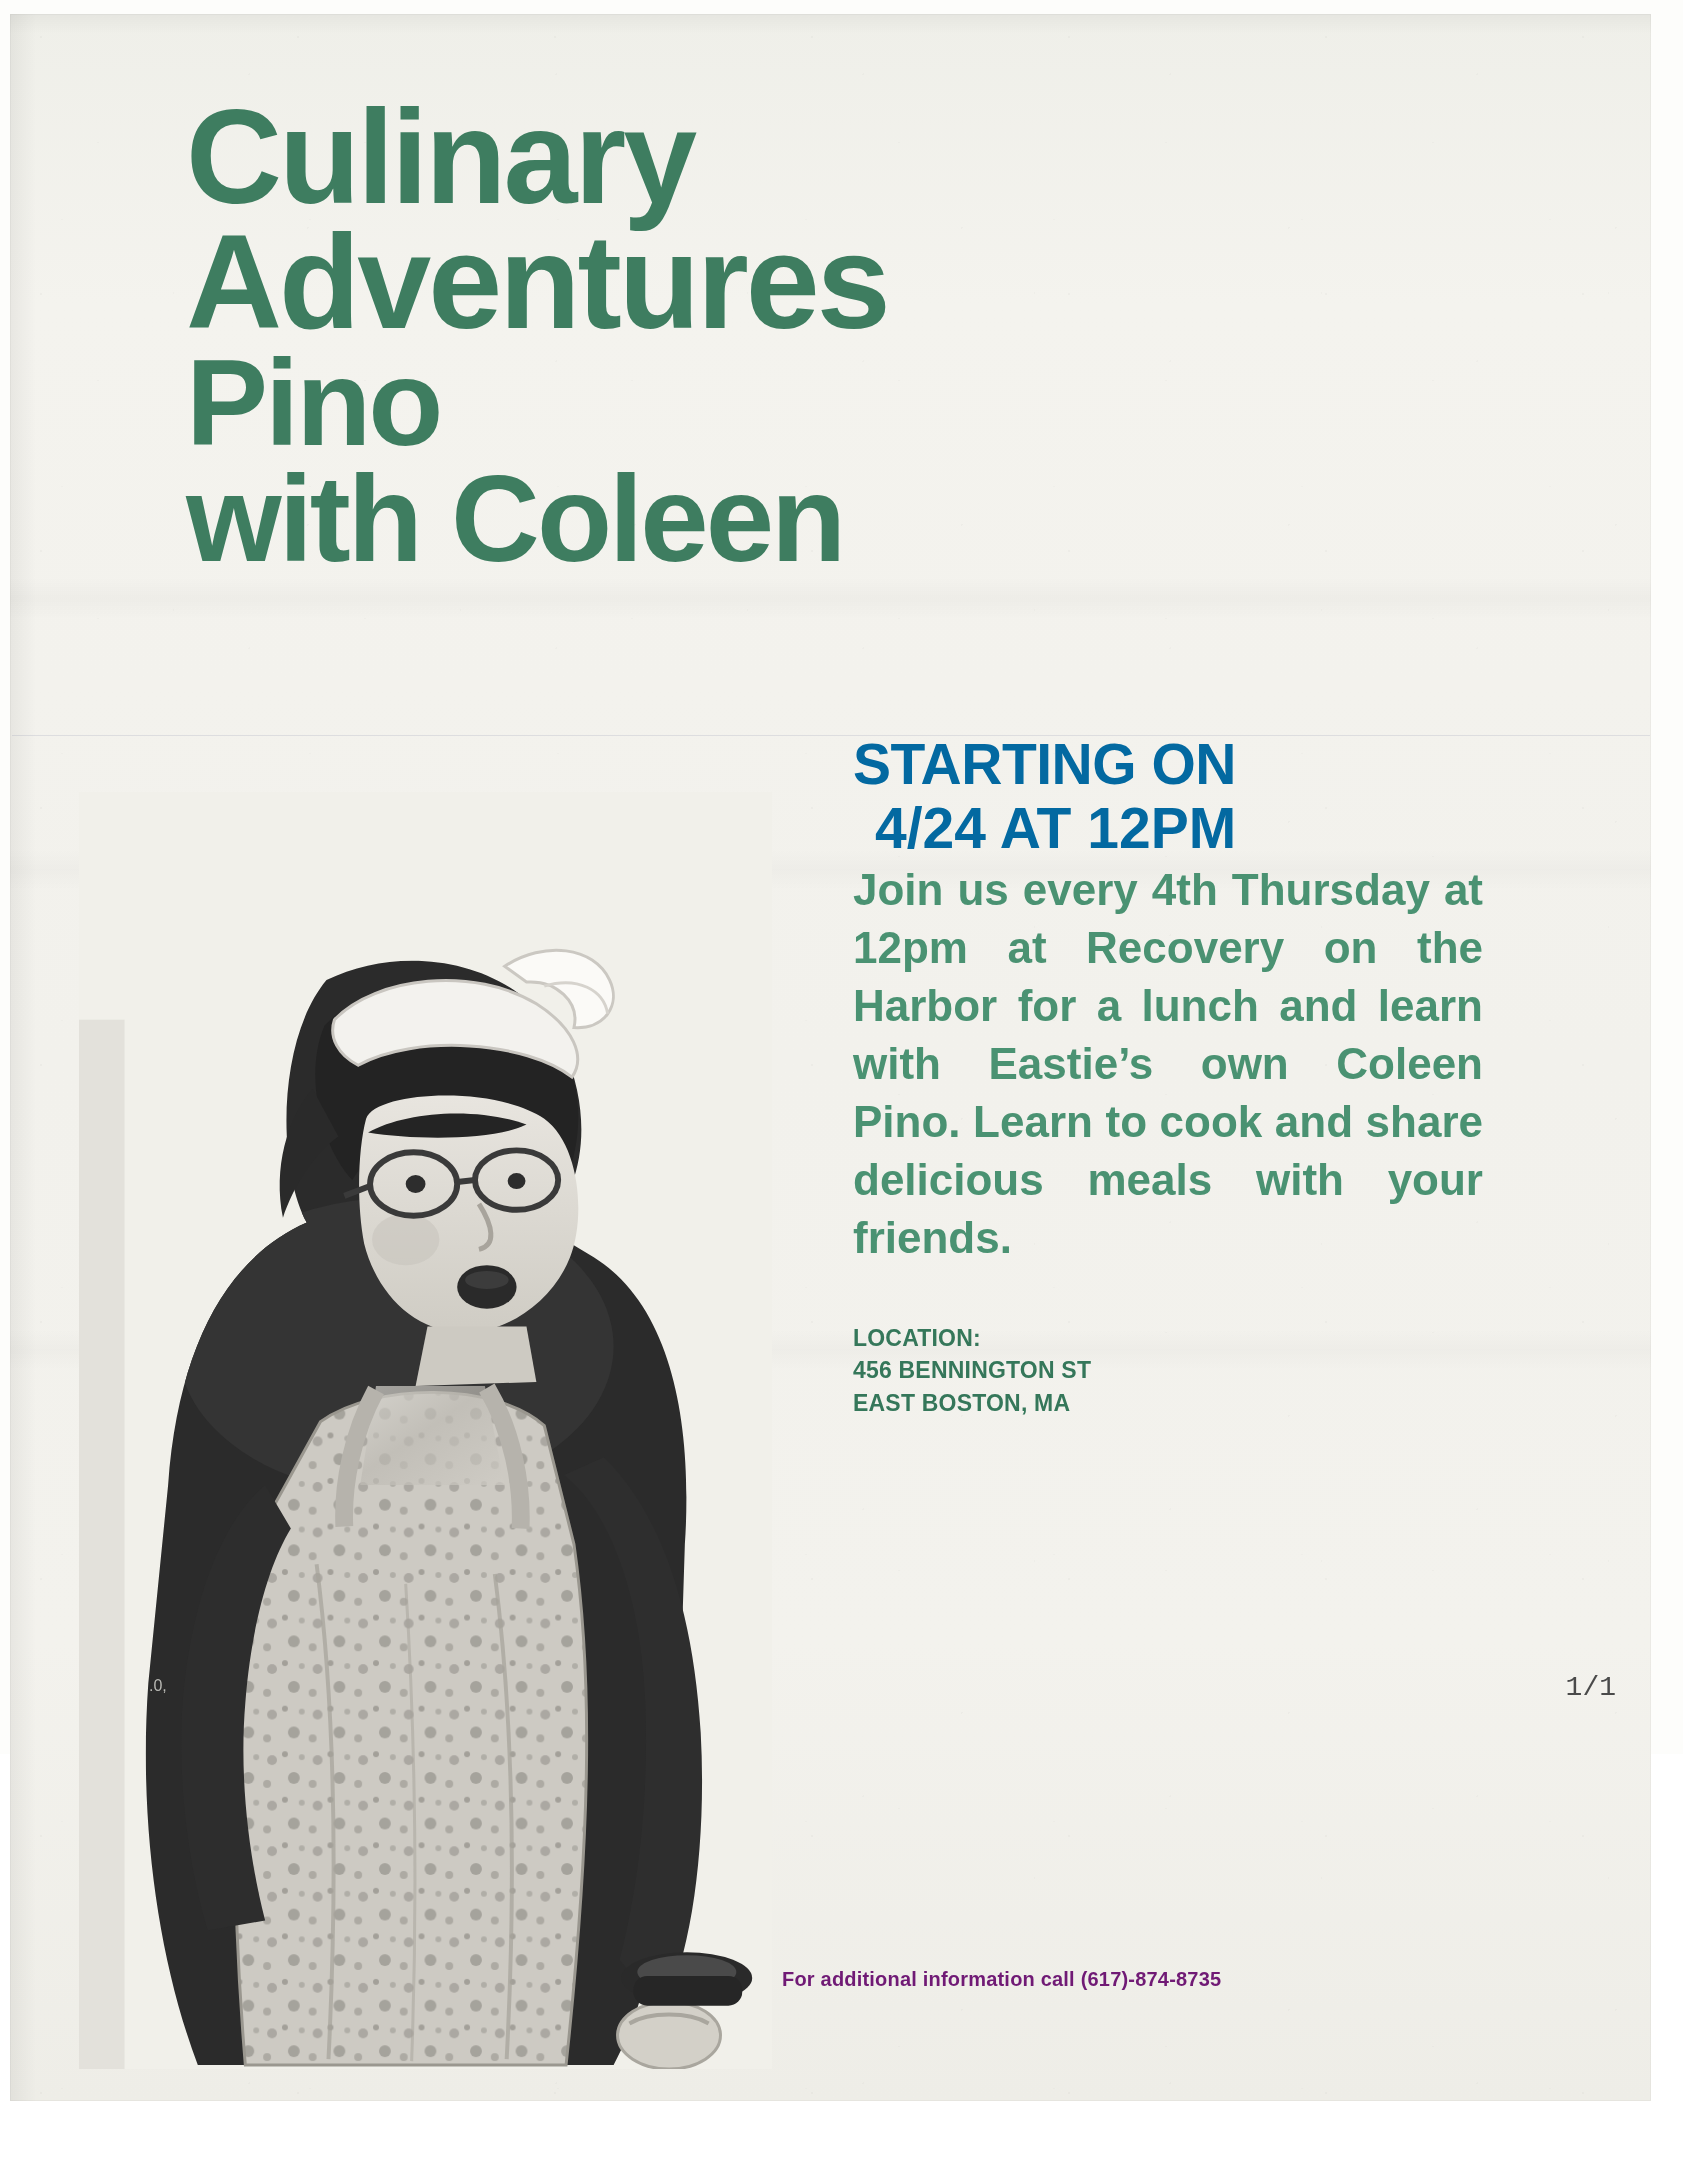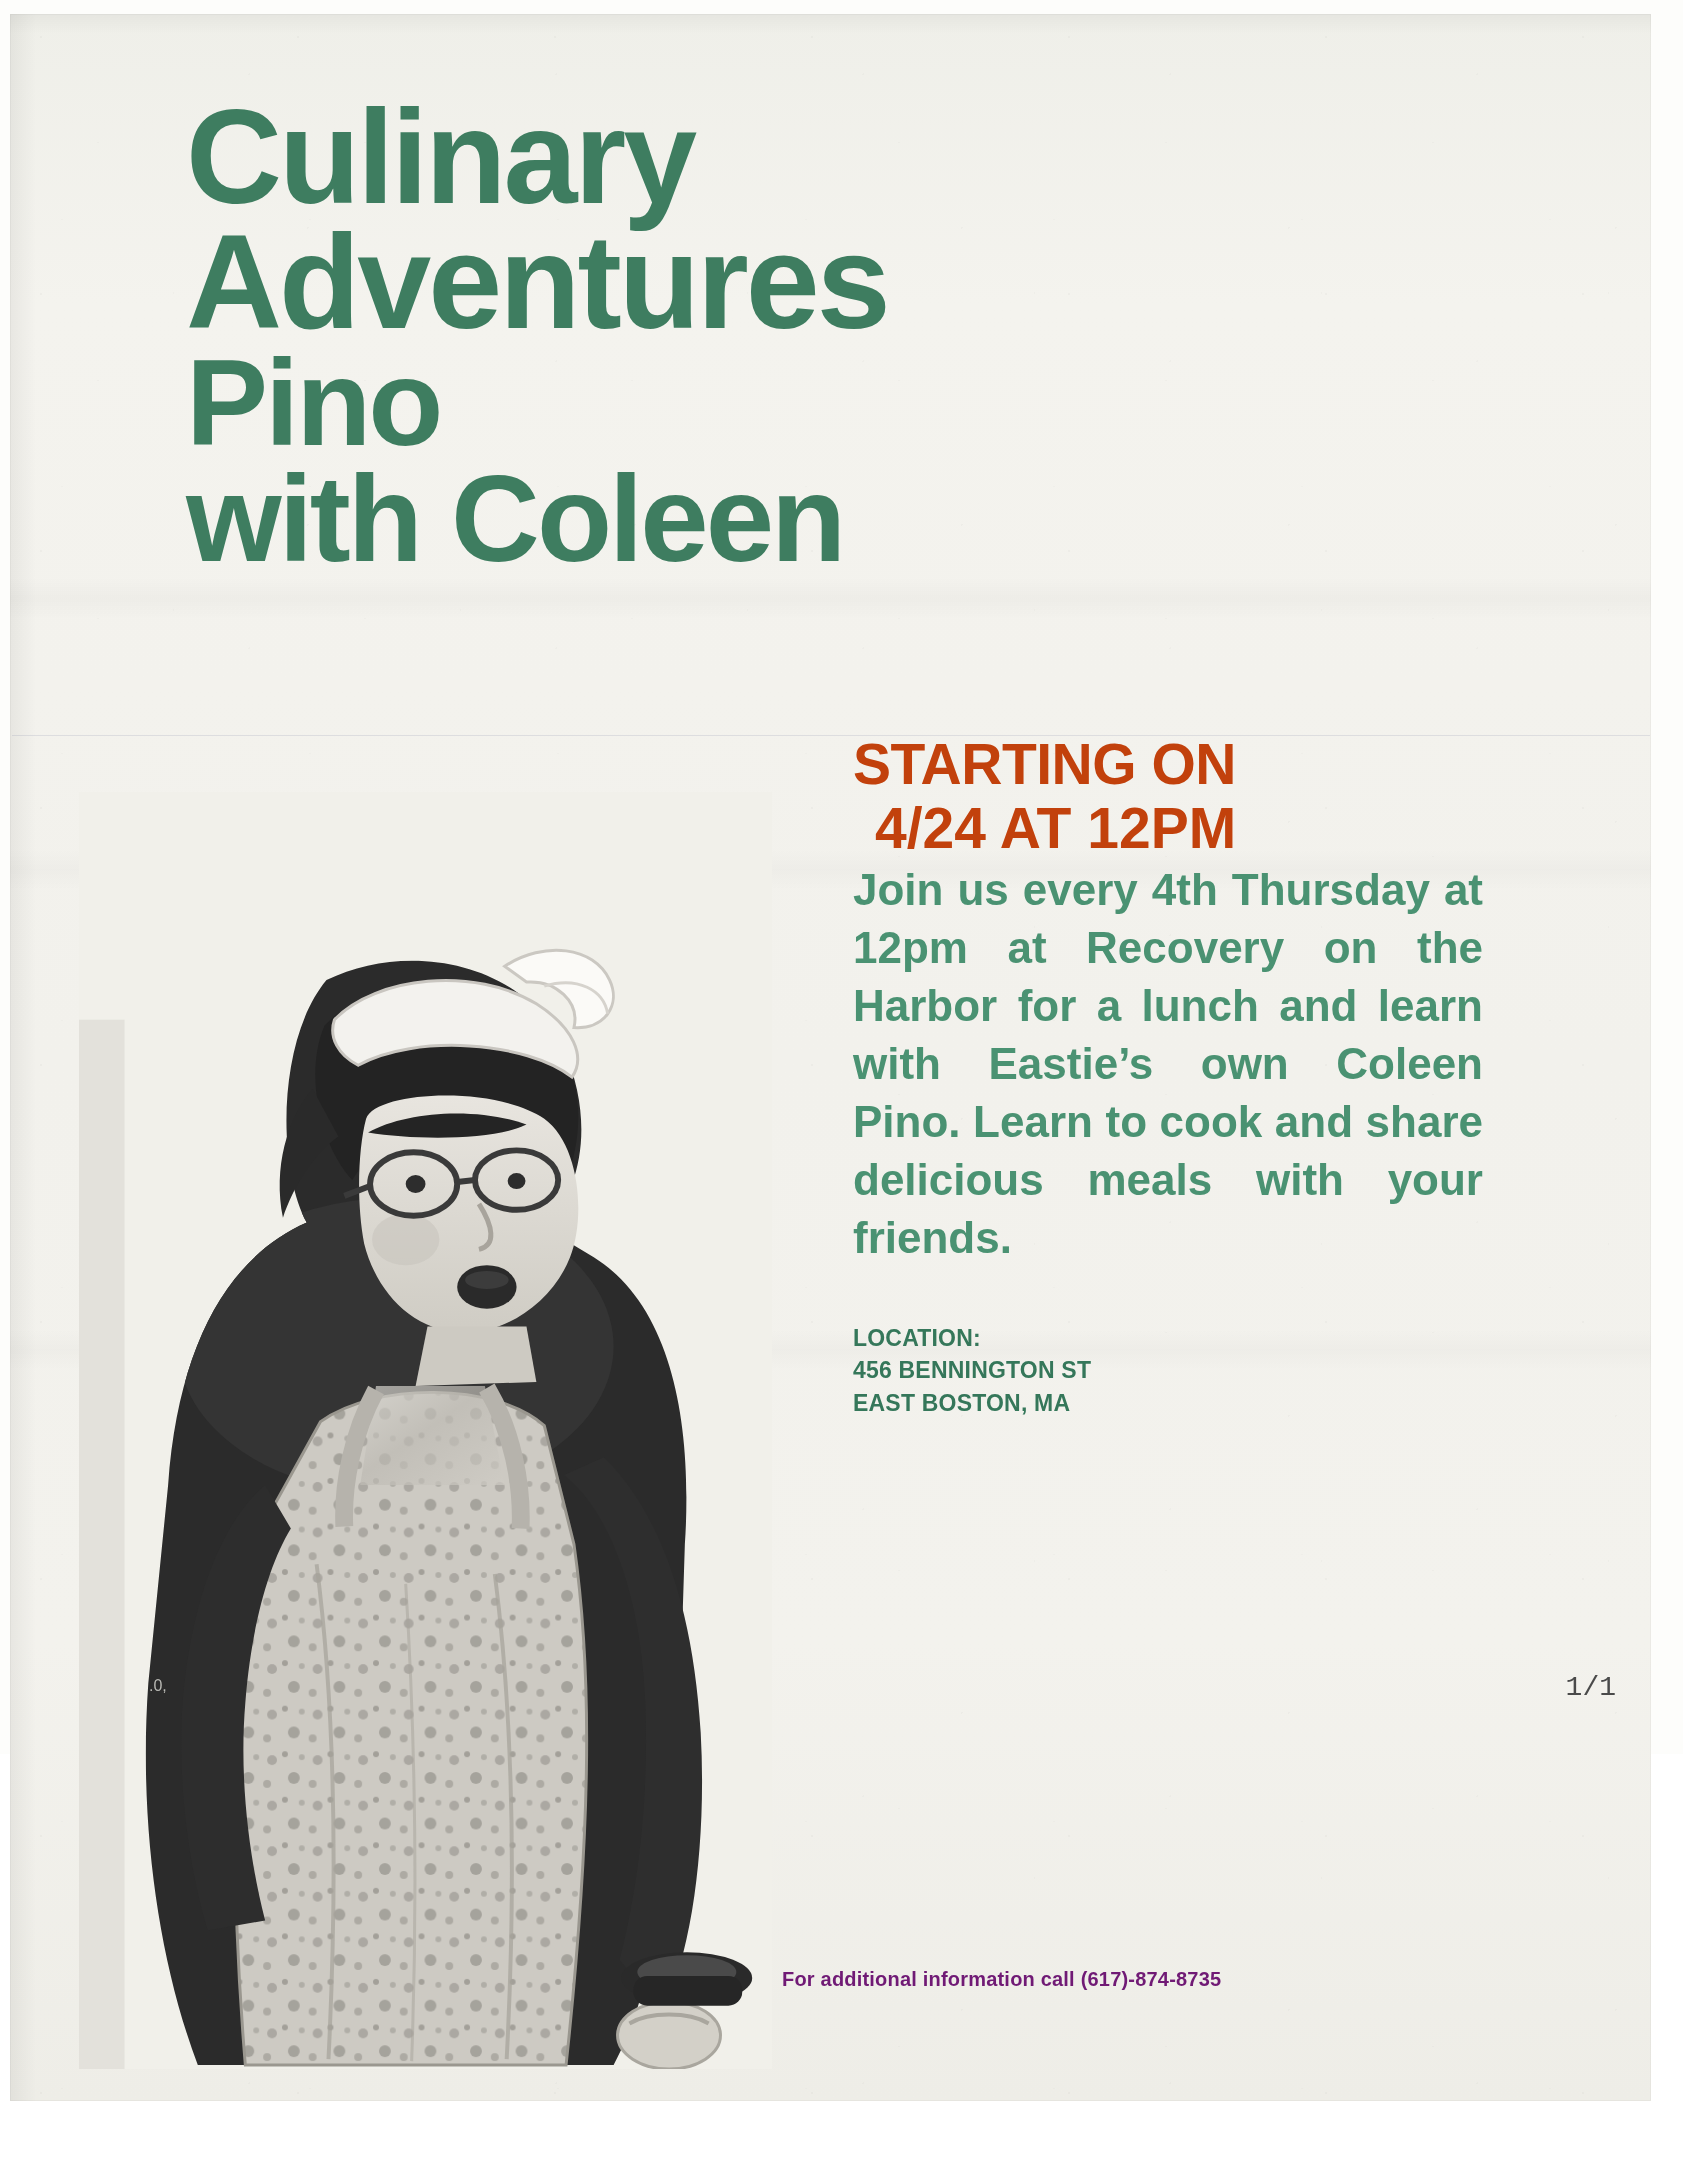--- a/index.html
+++ b/index.html
@@ -98,21 +98,21 @@
     left: 853px;
     top: 733px;
     width: 634px;
     color: #3e8a66;
   }
   #starting {
     font-weight: 700;
     font-size: 57px;
     line-height: 1.12;
     letter-spacing: -0.5px;
-    color: #c2410c;
+    color: #0369a1;
   }
   #starting .st-2 { padding-left: 22px; letter-spacing: 0px; }
 
   #body-copy {
     font-weight: 700;
     font-size: 44px;
     line-height: 1.32;
     text-align: justify;
     text-align-last: left;
     color: #4a9272;

